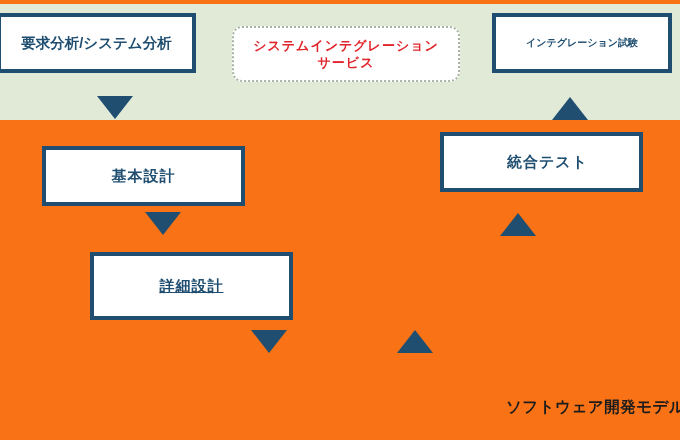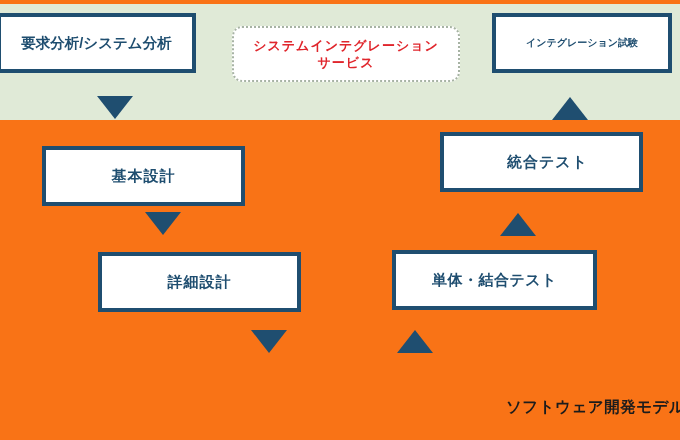--- a/index.html
+++ b/index.html
@@ -28,21 +28,21 @@
     justify-content:center;
     text-align:center;
     letter-spacing:1px;
     line-height:1.25;
   }
 
   .node-requirements{left:-3px;top:13px;width:199px;height:60px;font-size:14.5px;letter-spacing:0;}
   .node-integration-exam{left:492px;top:13px;width:180px;height:60px;font-size:10px;letter-spacing:0;text-align:right;}
   .node-basic-design{left:42px;top:134px;width:203px;height:60px;margin-top:12px;}
   .node-integrated-test{left:440px;top:132px;width:203px;height:60px;padding-left:12px;}
-  .node-detailed-design{left:98px;top:252px;width:203px;height:60px;}
+  .node-detailed-design{left:90px;top:252px;width:203px;height:68px;text-decoration:underline;}
   .node-unit-test{left:392px;top:250px;width:205px;height:60px;letter-spacing:0.5px;}
   .node-manufacturing{left:242px;top:369px;width:203px;height:61px;letter-spacing:0.5px;}
 
   .node-service{
     position:absolute;left:232px;top:26px;width:228px;height:56px;
     box-sizing:border-box;background:#ffffff;
     border:2px dotted var(--dot);border-radius:10px;
     color:var(--red);font-weight:bold;font-size:13px;line-height:17px;
     display:flex;flex-direction:column;align-items:center;justify-content:center;
     text-align:center;letter-spacing:1px;
@@ -93,23 +93,20 @@
   <div class="node node-integrated-test">
     <span>統合テスト</span>
   </div>
 
   <div class="tri tri-down t2"></div>
   <div class="tri tri-up t5"></div>
 
   <div class="node node-detailed-design">
     <span>詳細設計</span>
   </div>
-  <div class="node node-unit-test">
-    <span>単体・結合テスト</span>
-  </div>
 
   <div class="tri tri-down t3"></div>
   <div class="tri tri-up t4"></div>
 
 
   <div class="caption">ソフトウェア開発モデル</div>
 
 </div>
 
 </body></html>

